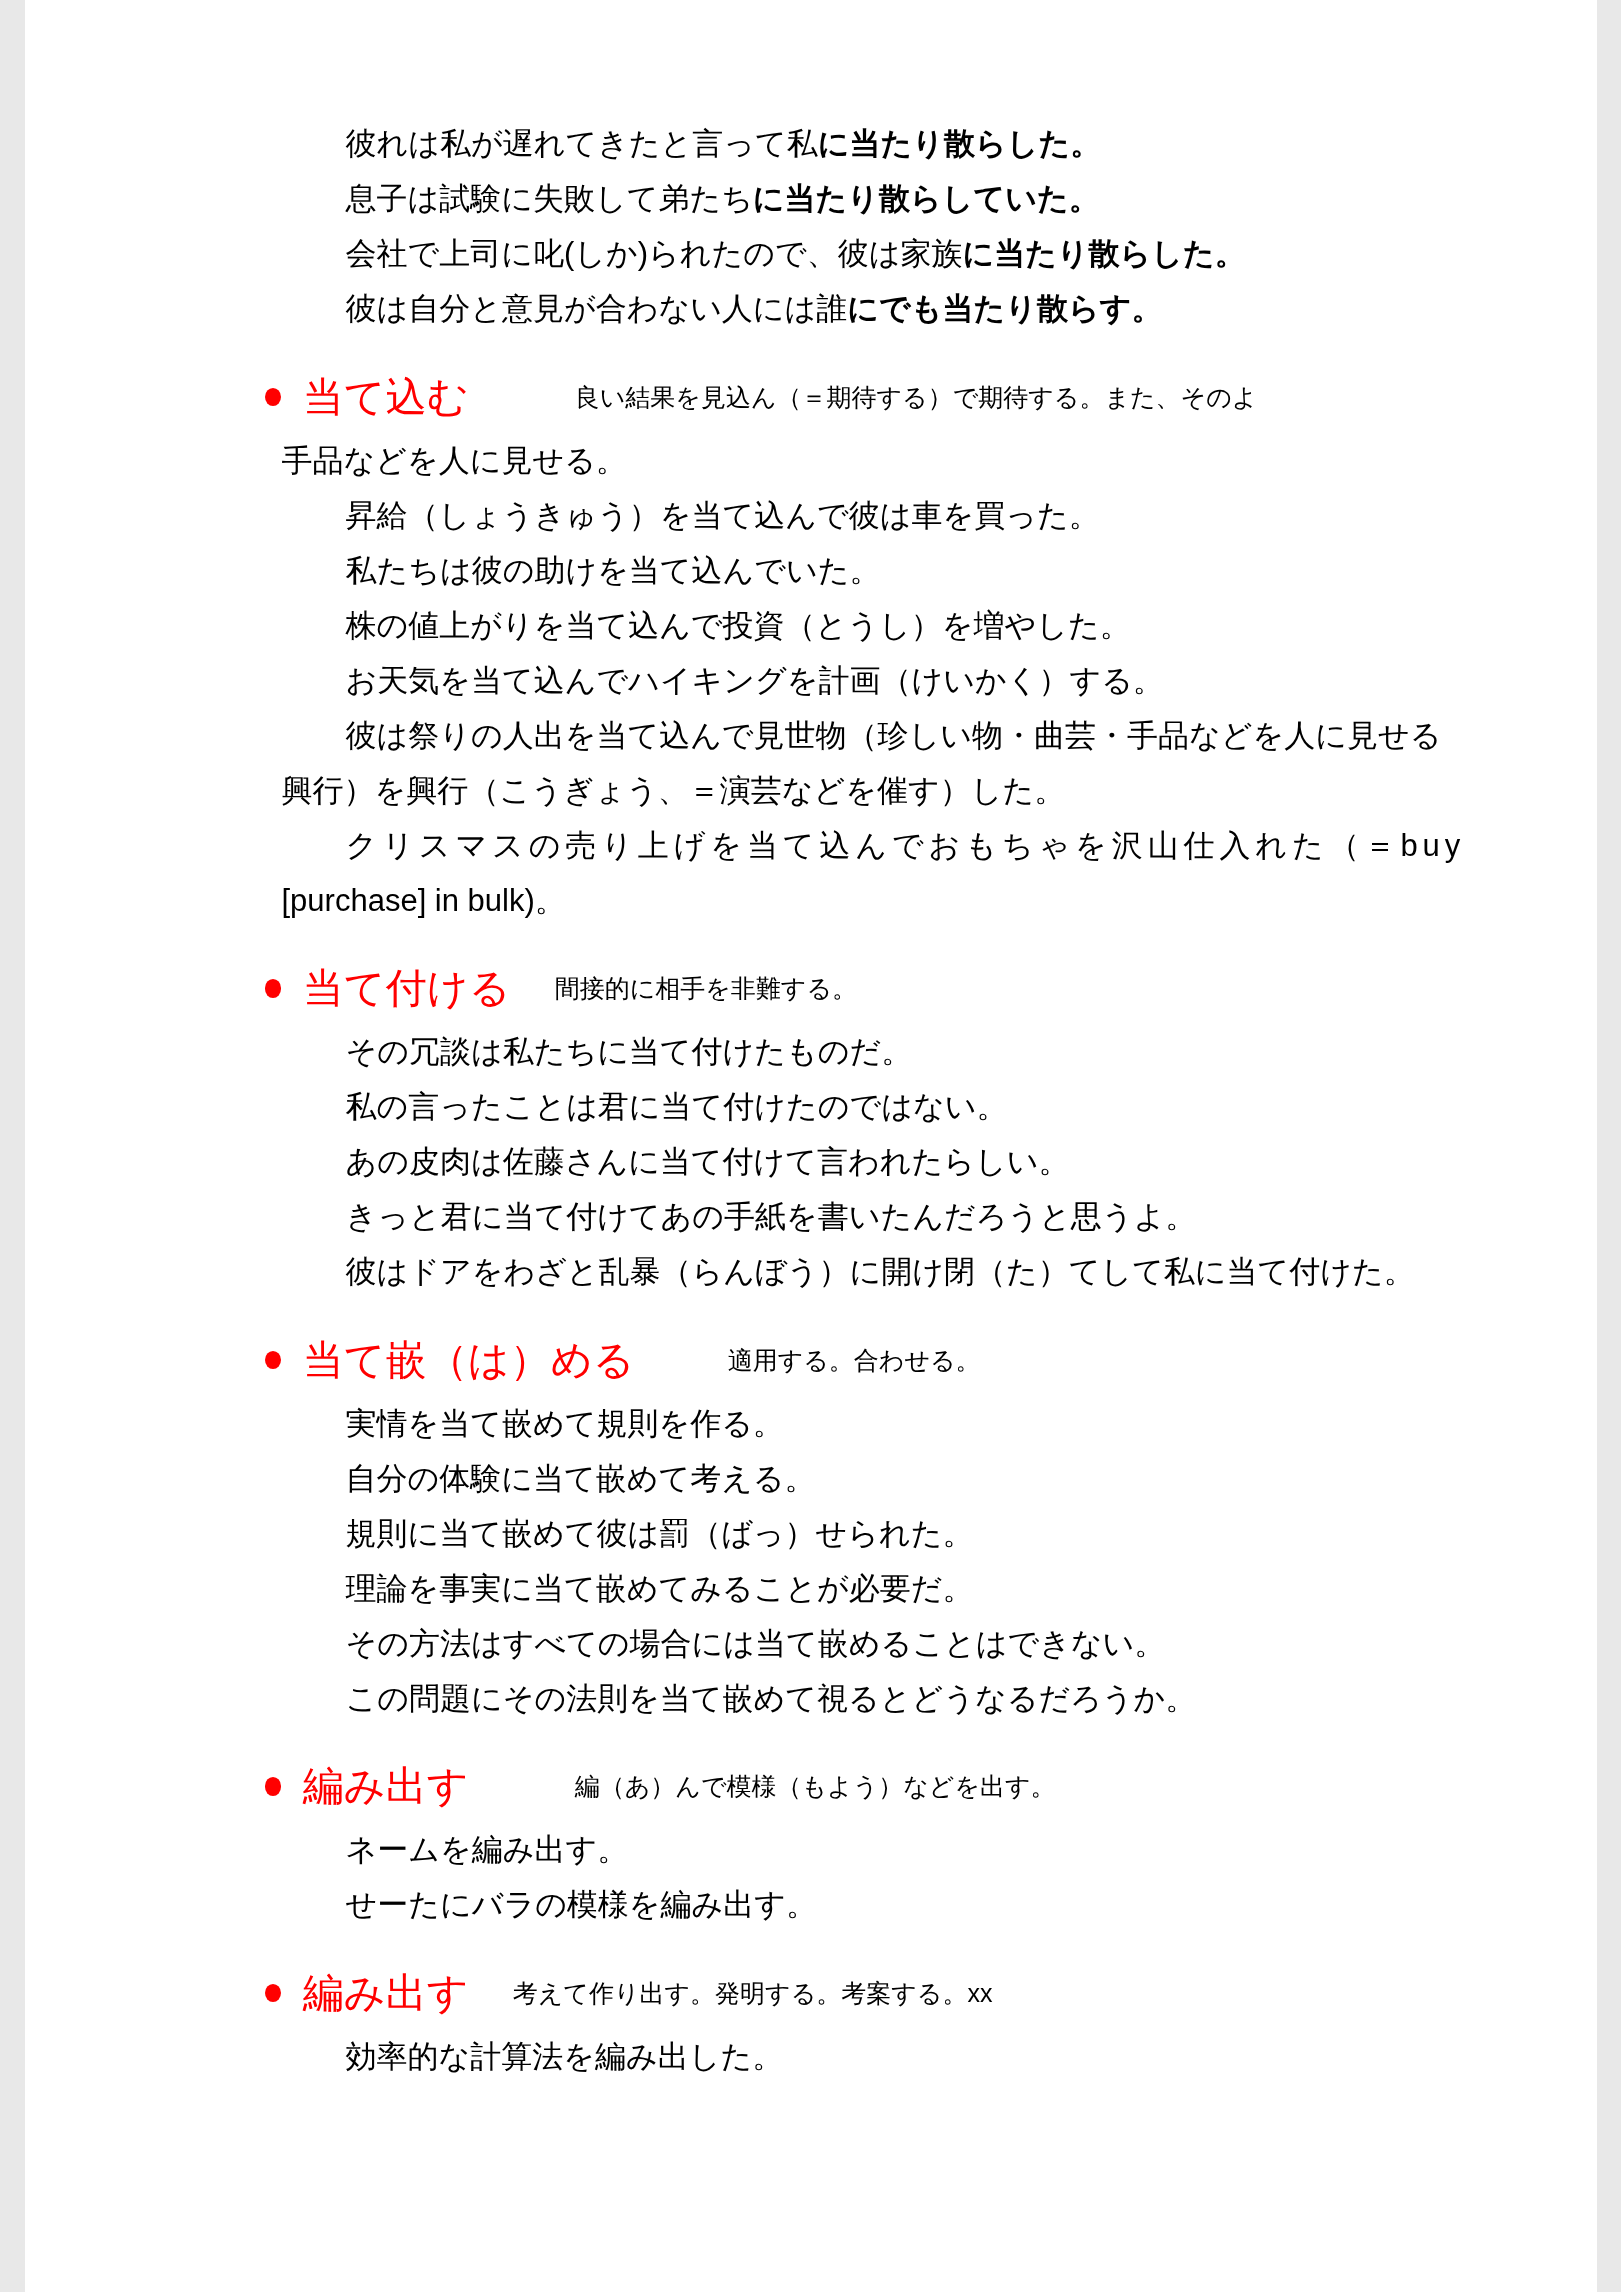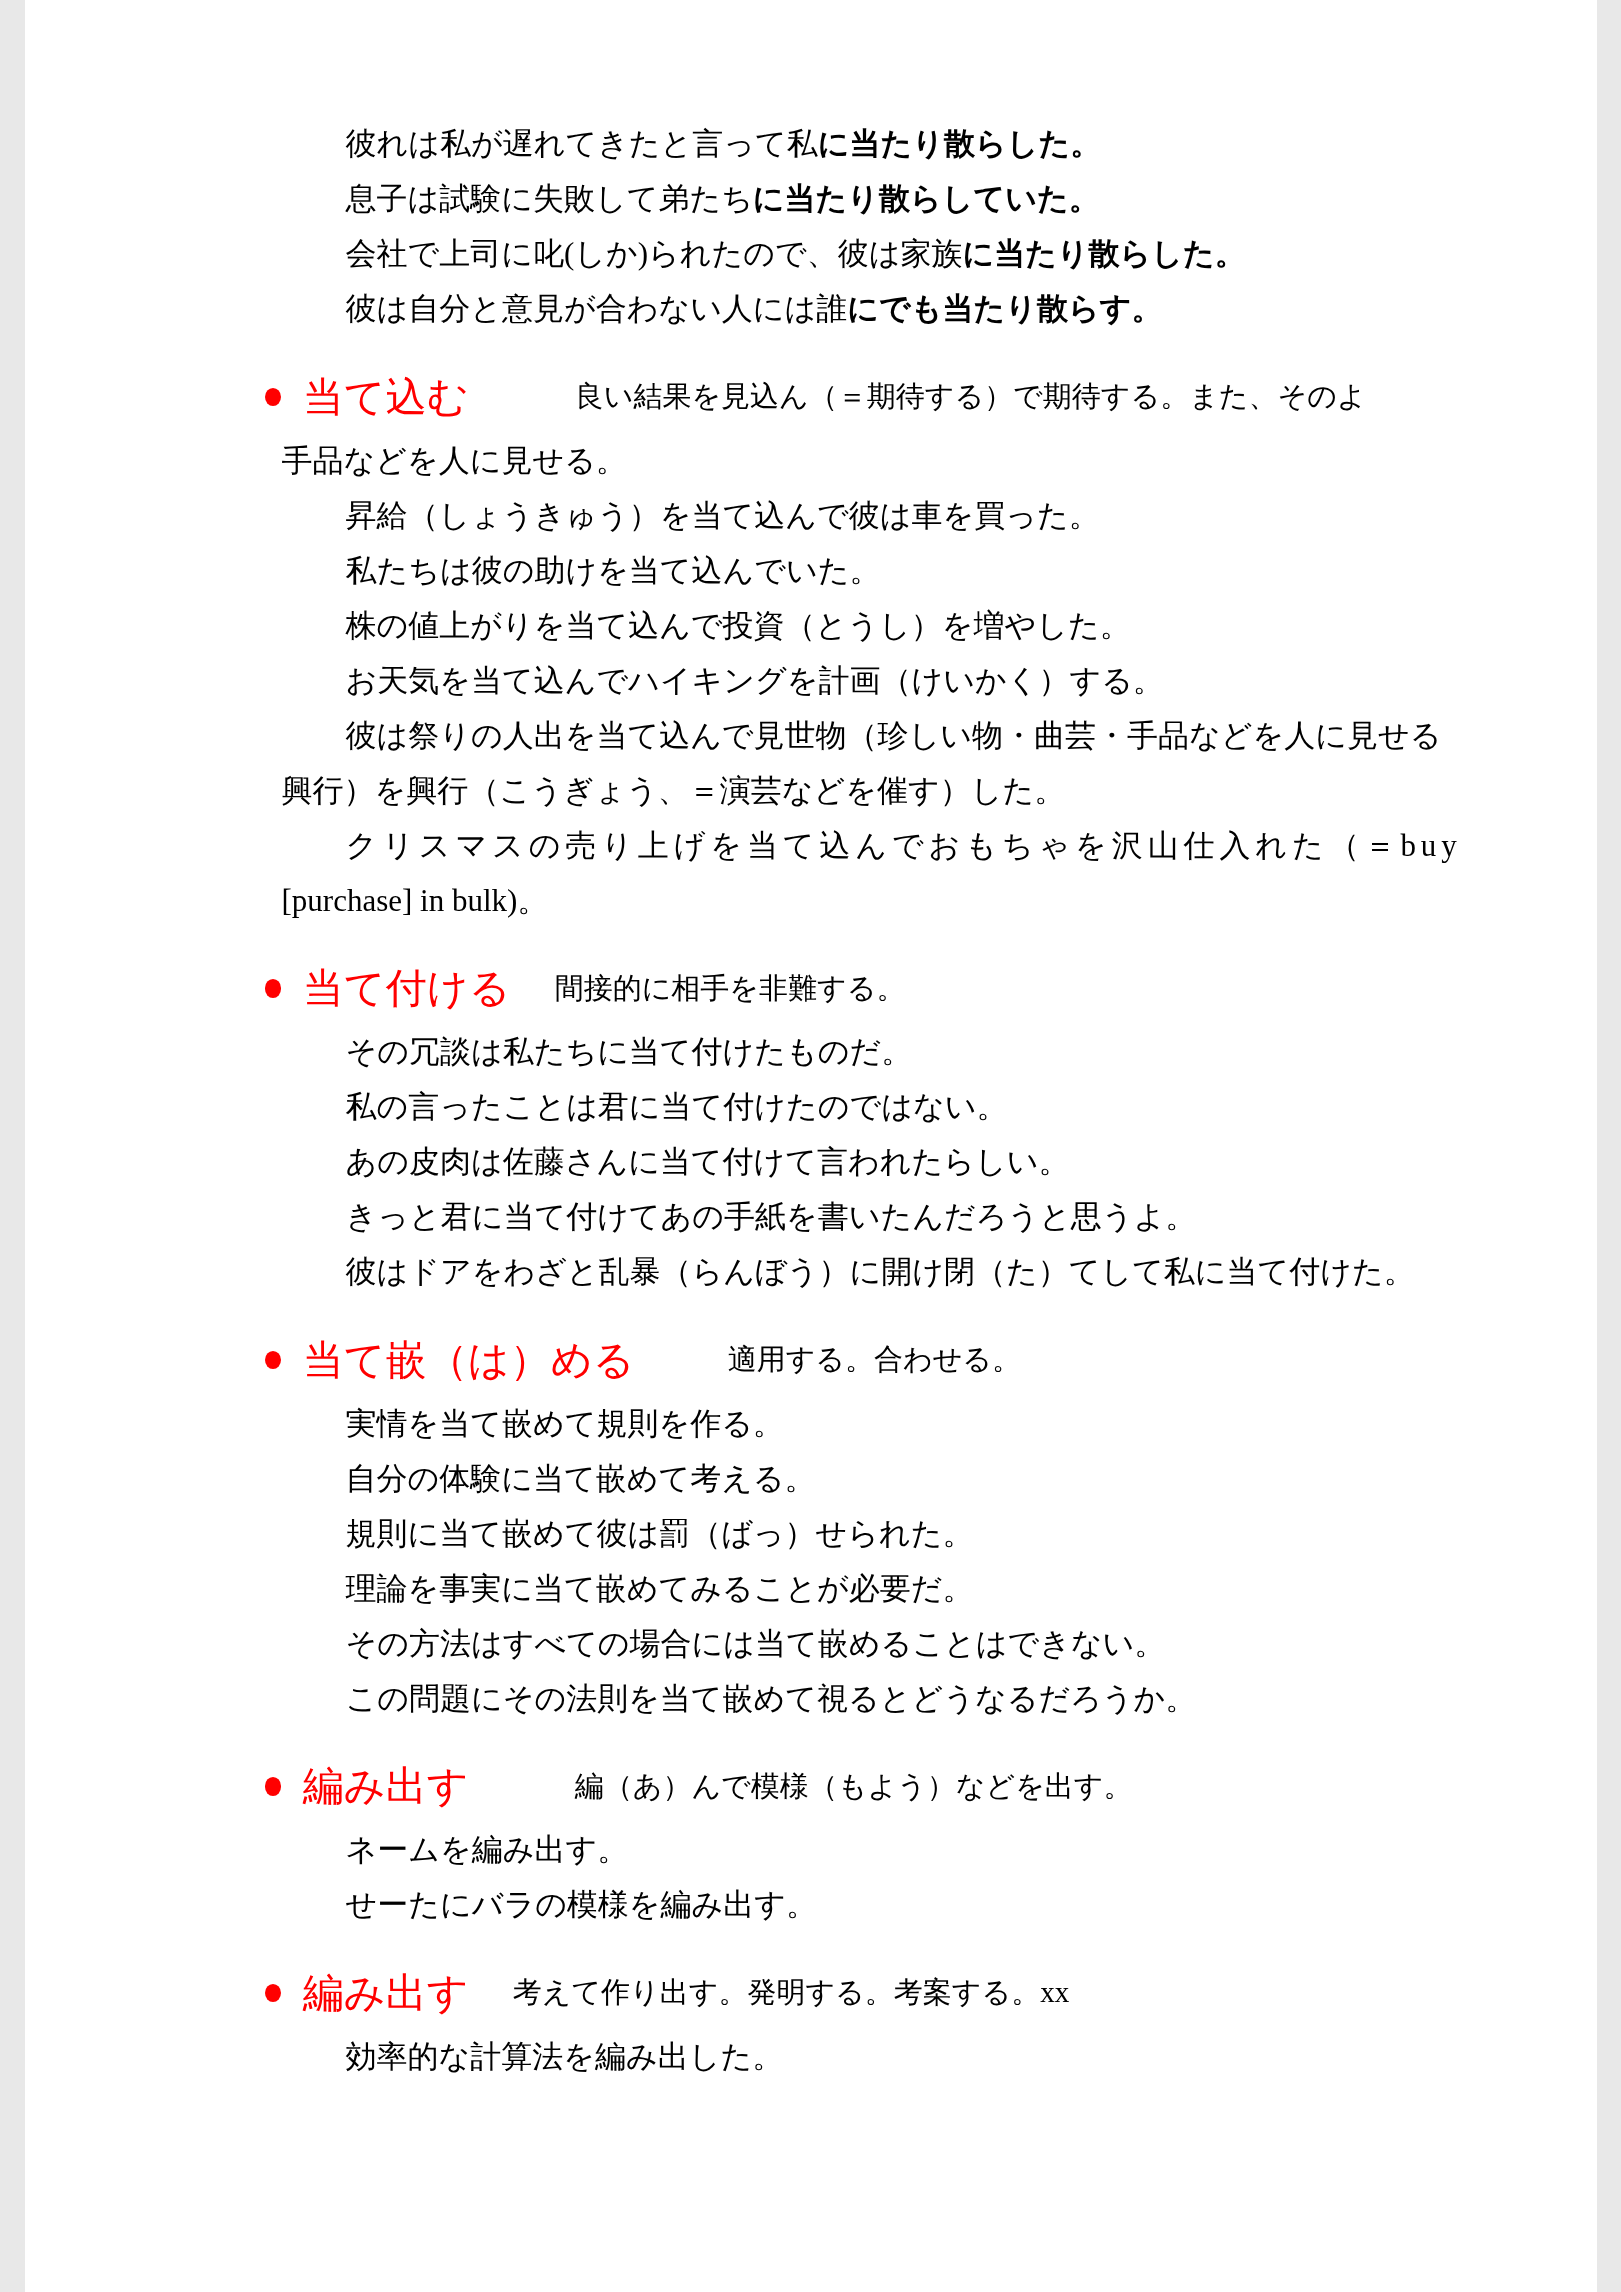--- a/index.html
+++ b/index.html
@@ -4,21 +4,21 @@
 <style>
   * { box-sizing: border-box; margin: 0; padding: 0; }
   html, body { background: #e8e8e8; }
   .page {
     position: relative;
     width: 1572px;
     height: 2293px;
     margin: 0 auto;
     background: var(--bg, #ffffff);
     color: var(--text, #000000);
-    font-family: Liberation Serif, serif;
+    font-family: Liberation Sans, sans-serif;
     overflow: hidden;
   }
   .intro { padding-top: 116px; }
   .intro-line, .ex-line {
     margin-left: 321px;
     font-size: 31px;
     line-height: 55px;
     white-space: pre;
   }
   .intro-line b { font-weight: 700; }
@@ -39,21 +39,21 @@
     margin-right: 21.6px;
     flex: none;
   }
   .headword {
     font-size: 41px;
     color: var(--red, #ff0000);
     white-space: pre;
     flex: none;
   }
   .definition {
-    font-size: 29px;
+    font-size: 25px;
     white-space: pre;
     flex: none;
   }
   
   #sections .section:nth-child(1) .headword { margin-right: 106px; text-align: center; }
   #sections .section:nth-child(2) .headword { margin-right: 44px;  }
   #sections .section:nth-child(3) .headword { margin-right: 93px;  }
   #sections .section:nth-child(4) .headword { margin-right: 106px; }
   #sections .section:nth-child(5) .headword { margin-right: 44px;  }
 </style>

